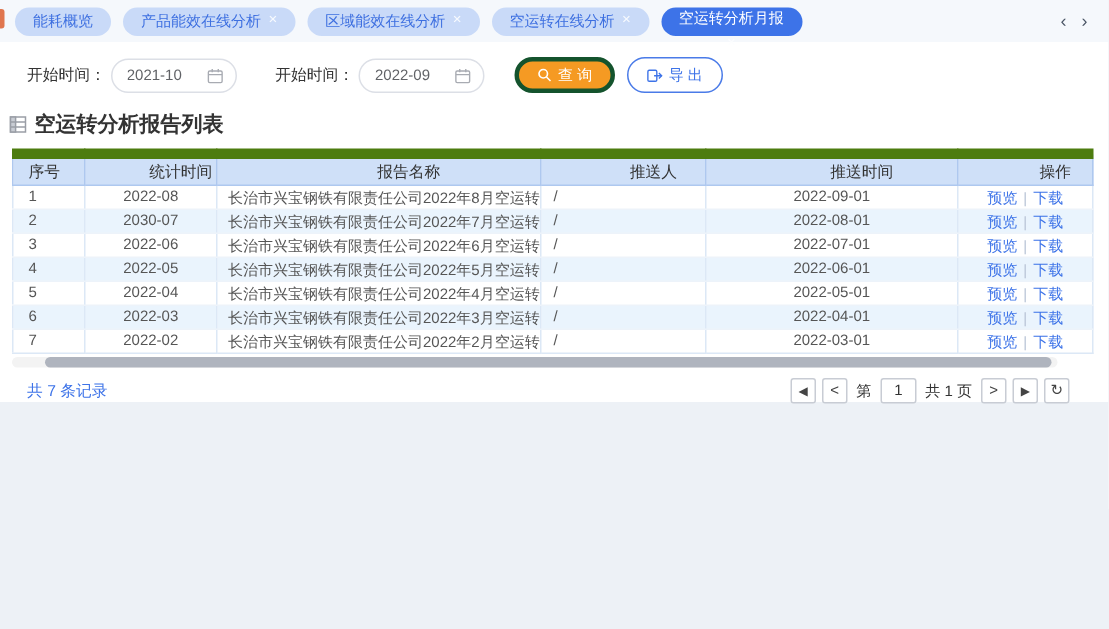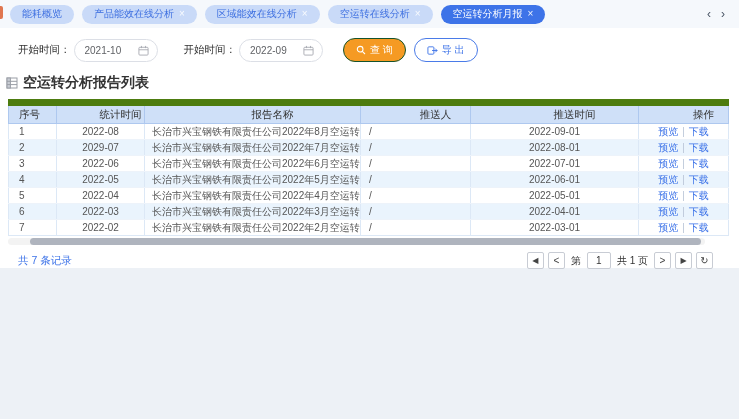--- a/index.html
+++ b/index.html
@@ -6,38 +6,38 @@
   html,body { width:739px; height:419px; overflow:hidden; background:#EDF1F6;
     font-family:"Liberation Sans","DejaVu Sans",sans-serif; font-size:11px; color:#333; }
 
   
   .tabbar { position:relative; height:28px; background:#F5F8FC; display:flex; align-items:center;
     gap:8px; padding:0 14px 0 10px; }
   .edge-mark { position:absolute; left:0; top:6px; width:3px; height:13px; background:#E0764F;
     border-radius:0 2px 2px 0; }
   .tab { height:19px; padding:0 12px; border-radius:10px; background:#C9DAF8; color:#3D6FE0;
     font-size:10px; display:flex; align-items:center; gap:5px; cursor:pointer; white-space:nowrap; }
-  .tab.active { background:#3D73E8; color:#fff; }
+  .tab.active { background:#3D73E8; color:#fff;flex-direction:column; }
   .tab .close { font-size:10px; color:#FDFEFF; line-height:1; opacity:.92; }
   .tab-arrows { margin-left:auto; display:flex; gap:10px; color:#4A5565; font-size:12px; }
   .tab-arrows span { cursor:pointer; line-height:1; }
 
   
   .panel { background:#fff; height:240px; padding-top:9px; }
 
   .filter-row { display:flex; align-items:center; padding-left:18px; height:26px; }
   .f-label { font-size:10.5px; color:#333; }
   .date-box { width:84px; height:23px; border:1px solid #DCDFE6; border-radius:12px; background:#fff;
     display:flex; align-items:center; justify-content:space-between; padding:0 8px 0 10px; margin-left:3px; }
   .date-box input { border:none; outline:none; width:52px; font-size:10px; color:#606266; background:transparent;
     font-family:"Liberation Sans","DejaVu Sans",sans-serif; }
   .gap1 { width:26px; } .gap2 { width:20px; }
   .btn { height:24px; border-radius:12px; display:flex; align-items:center; gap:4px; padding:0 12px;
     font-size:10px; cursor:pointer; }
-  .btn-query { background:#F59A23; color:#fff; border:1px solid #14532d; }
+  .btn-query { background:#F59A23; color:#fff; border:3px solid #14532d; }
   .btn-export { background:#fff; color:#3D73E8; border:1px solid #4A7BE8; margin-left:8px; }
 
   .list-title { display:flex; align-items:center; gap:5px; padding:11px 0 7px 6px;
     font-weight:bold; font-size:14px; color:#333; }
 
   
   table { border-collapse:collapse; margin-left:8px; width:697px; table-layout:fixed;
     border-top:7px solid #4d7c0f; border-left:1px solid #DCE8F6; }
   th { background:#CFE0F8; height:21px; font-weight:normal; font-size:10.5px; color:#333;
     border:1px solid #AEC8EF;padding-left:40px; }
@@ -174,21 +174,21 @@
         <td class="col-time">2022-08</td>
         <td class="col-name">长治市兴宝钢铁有限责任公司2022年8月空运转分析报告</td>
         <td class="col-pusher">/</td>
         <td class="col-ptime">2022-09-01</td>
         <td class="col-op">
           <a>预览</a><span class="op-sep">|</span><a>下载</a>
         </td>
       </tr>
       <tr class="alt">
         <td class="col-idx">2</td>
-        <td class="col-time">2029-07</td>
+        <td class="col-time">2030-07</td>
         <td class="col-name">长治市兴宝钢铁有限责任公司2022年7月空运转分析报告</td>
         <td class="col-pusher">/</td>
         <td class="col-ptime">2022-08-01</td>
         <td class="col-op">
           <a>预览</a><span class="op-sep">|</span><a>下载</a>
         </td>
       </tr>
       <tr>
         <td class="col-idx">3</td>
         <td class="col-time">2022-06</td>

